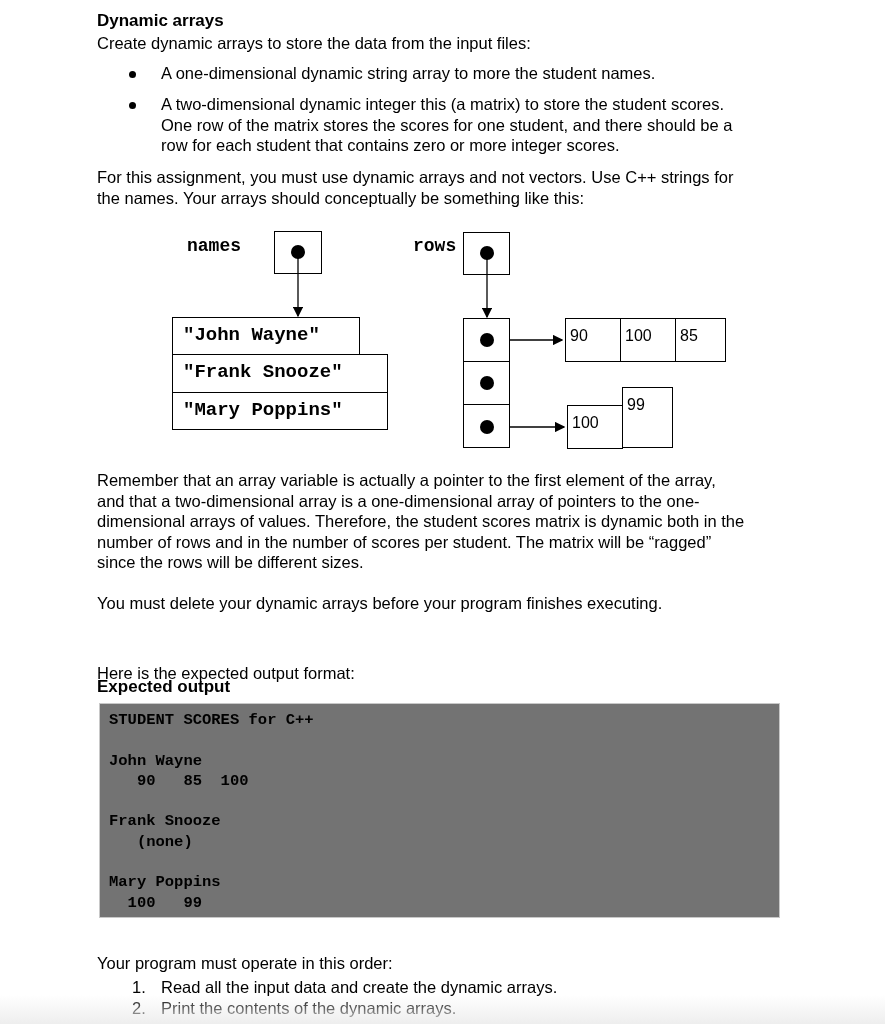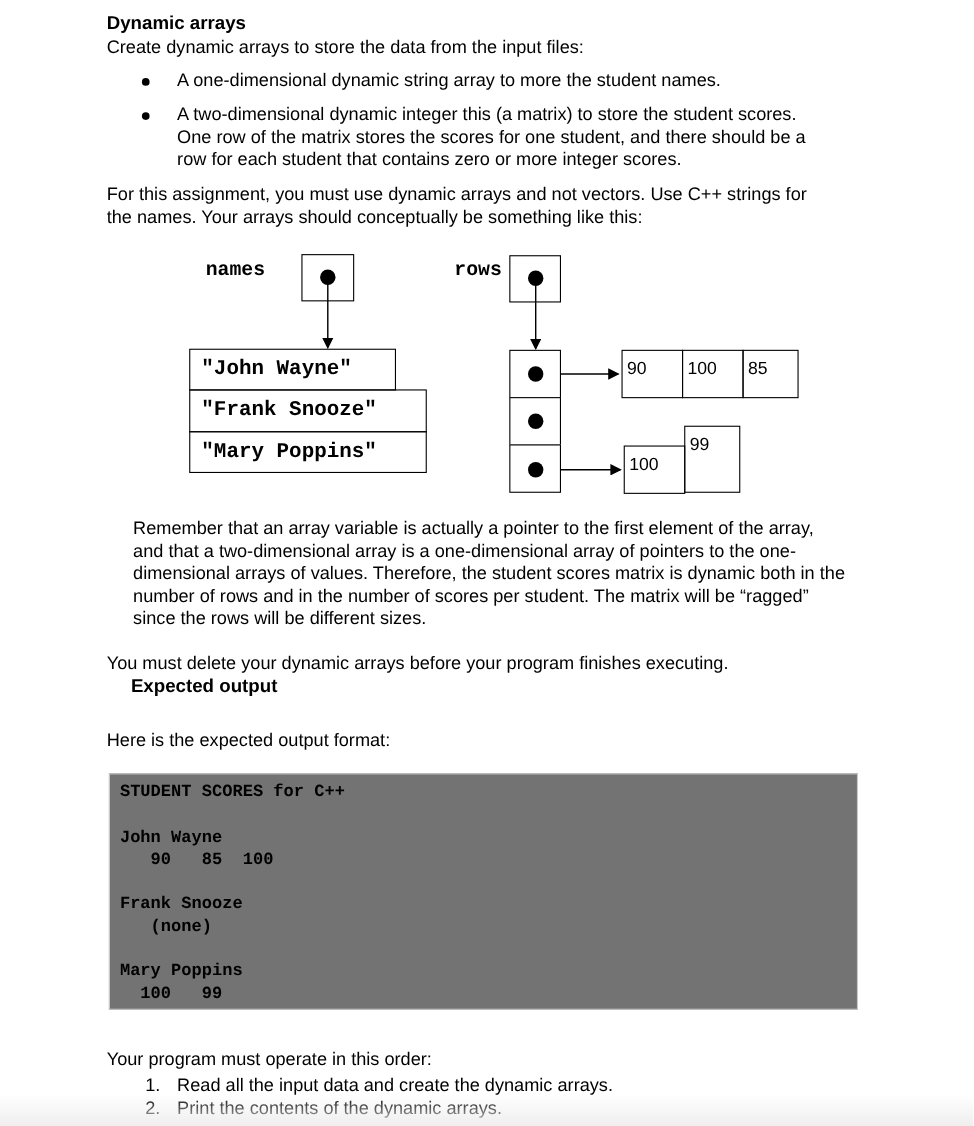--- a/index.html
+++ b/index.html
@@ -75,30 +75,30 @@
   <div class="dot" style="left:480px;top:420px;"></div>
 
   <div class="cell" style="left:565px;top:318px;width:56px;height:44px;">90</div>
   <div class="cell" style="left:620px;top:318px;width:56px;height:44px;">100</div>
   <div class="cell" style="left:675px;top:318px;width:51px;height:44px;">85</div>
 
   <div class="cell" style="left:567px;top:405px;width:56px;height:44px;">100</div>
   <div class="cell" style="left:622px;top:387px;width:51px;height:61px;">99</div>
 </div>
 
-<div class="abs p" style="left:97px;top:470px;margin-left:24px;">
+<div class="abs p" style="left:97px;top:470px;">
   <div>Remember that an array variable is actually a pointer to the first element of the array,</div>
   <div>and that a two-dimensional array is a one-dimensional array of pointers to the one-</div>
   <div>dimensional arrays of values. Therefore, the student scores matrix is dynamic both in the</div>
   <div>number of rows and in the number of scores per student. The matrix will be “ragged”</div>
   <div>since the rows will be different sizes.</div>
 </div>
 <div class="abs" style="left:97px;top:594px;">You must delete your dynamic arrays before your program finishes executing.</div>
 
-<div class="abs h" style="left:97px;top:614px;margin-left:22px;">Expected output</div>
+<div class="abs h" style="left:97px;top:677px;">Expected output</div>
 <div class="abs" style="left:97px;top:664px;">Here is the expected output format:</div>
 
 <div class="code">
   <pre>STUDENT SCORES for C++
 
 John Wayne
    90   85  100
 
 Frank Snooze
    (none)

